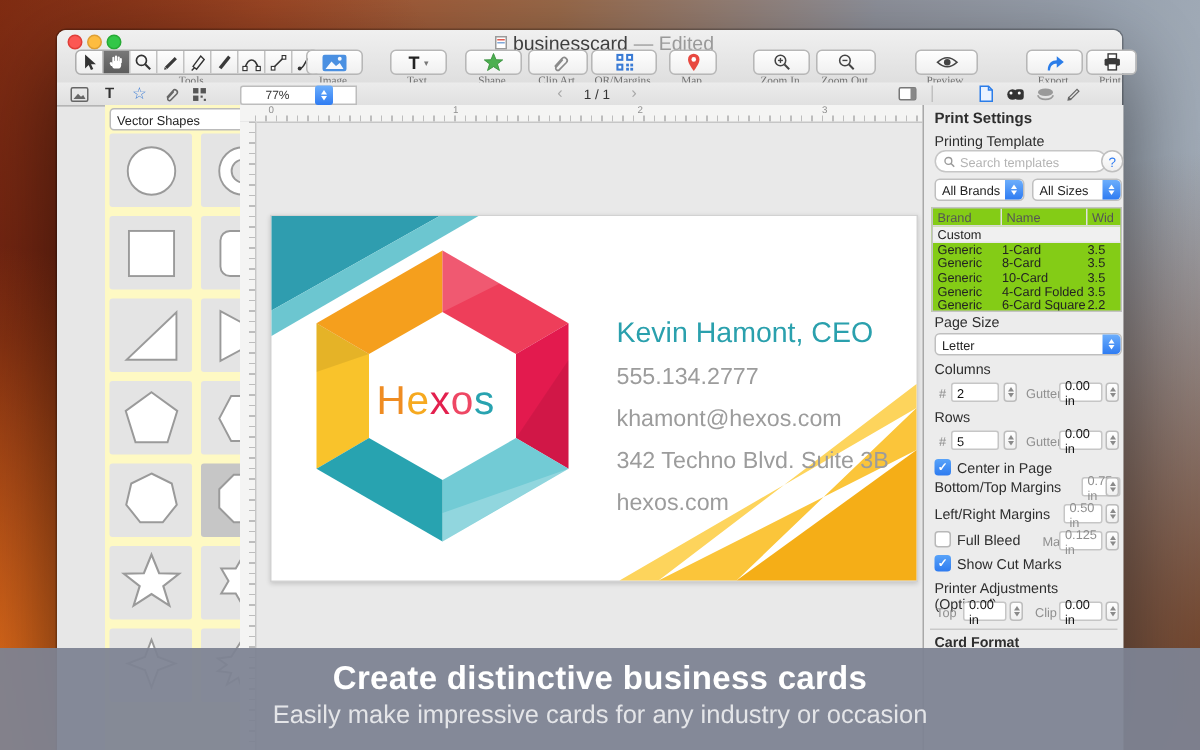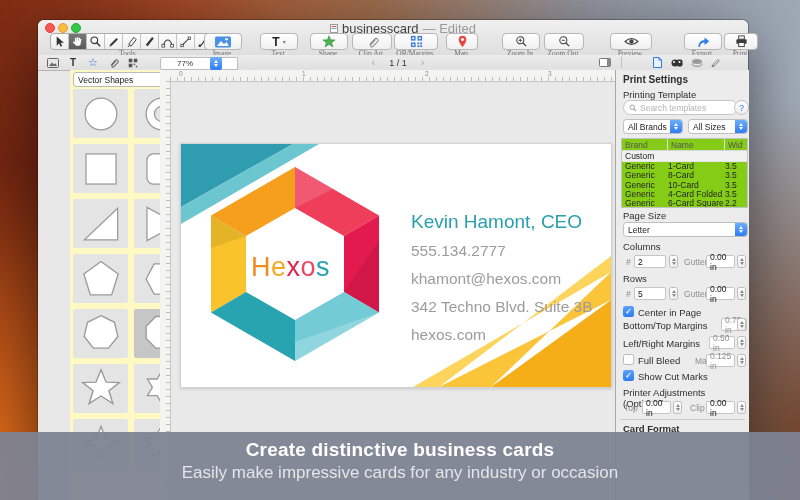--- a/index.html
+++ b/index.html
@@ -73,21 +73,21 @@
   .stepper .tg-d{width:0;height:0;border-left:2.5px solid transparent;border-right:2.5px solid transparent;border-top:3px solid #8a8a8a;}
   .nfield{height:13px;background:#fff;border:1px solid #c6c6c6;border-radius:2px;font-size:8.5px;display:flex;align-items:center;padding:0 3px;box-sizing:border-box;color:#111;}
   .nfield.dim{color:#8f8f8f;}
   .cb{width:11px;height:11px;border-radius:2.5px;box-sizing:border-box;display:flex;align-items:center;justify-content:center;}
   .cb.on{background:linear-gradient(#58a3f9,#2e7bf0);color:#fff;font-size:8px;font-weight:bold;}
   .cb.off{background:#fff;border:1px solid #b8b8b8;}
   .sublbl{font-size:8.5px;color:#8f8f8f;}
   .hr{position:absolute;left:4px;width:125px;border-top:1px solid #c9c9c9;}
   
   .banner{position:absolute;left:0;top:432px;width:800px;height:68px;background:rgba(125,131,147,.94);z-index:20;text-align:center;color:#fff;}
-  .banner h1{margin:7px 0 2px;font-size:19px;font-weight:bold;letter-spacing:.2px;}
+  .banner h1{margin:7px 0 2px;font-size:22px;font-weight:bold;letter-spacing:.2px;}
   .banner p{margin:0;font-size:17px;color:rgba(255,255,255,.78);}
   svg{overflow:visible;}
 </style>
 </head>
 <body>
 
 <div class="stage">
   <div class="window">
 
     <div class="header">

